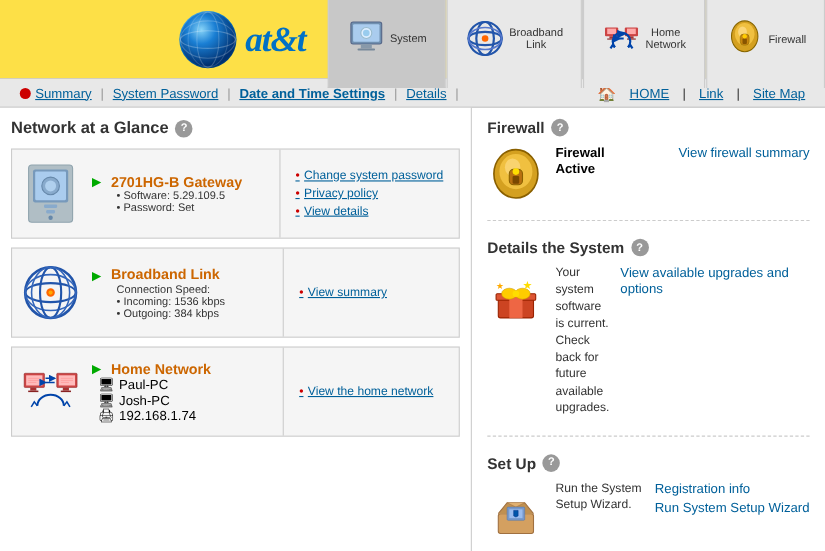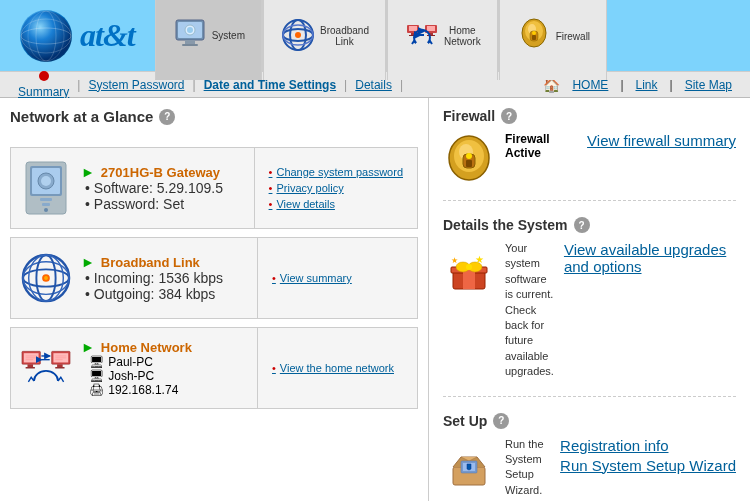--- a/index.html
+++ b/index.html
@@ -1,67 +1,67 @@
 <!DOCTYPE html>
 <html><head>
   <meta charset="utf-8">
   <style>
     * { margin: 0; padding: 0; box-sizing: border-box; }
     body { font-family: Arial, sans-serif; font-size: 12px; background: #fff; width: 750px; }
 
     
-    .header { display: flex; align-items: center; background: #7dd3fc; border-bottom: 1px solid #ccc; height: 72px; }
+    .header { display: flex; align-items: center; background: #fde047; border-bottom: 1px solid #ccc; height: 72px; justify-content: flex-end; }
     .nav-tab { display: flex; flex-direction: row; align-items: center; justify-content: center; padding: 24px 16px; border: 1px solid #ccc; border-bottom: none; cursor: pointer; background: #e8e8e8; min-width: 70px; gap: 4px; position: relative; }
     .nav-tab.active { background: #c8c8c8; border-bottom: 1px solid #c8c8c8; }
     .nav-tab-label { font-size: 10px; text-align: center; color: #333; }
     .nav-separator { width: 1px; background: #ccc; height: 72px; }
 
     
     .sub-nav { display: flex; align-items: center; background: #e8e8e8; border-bottom: 1px solid #bbb; padding: 0 10px; height: 26px; font-size: 12px; }
     .sub-nav-left { display: flex; align-items: center; gap: 0; }
     .sub-nav-item { padding: 0 8px; color: #00609a; text-decoration: underline; cursor: pointer; }
     .sub-nav-item.active { color: #00609a; font-weight: bold; }
     .sub-nav-divider { color: #999; }
-    .sub-nav-summary { display: flex; align-items: center; gap: 4px; flex-direction: column; }
+    .sub-nav-summary { display: flex; align-items: center; gap: 4px; }
     .summary-dot { width: 10px; height: 10px; background: #cc0000; border-radius: 50%; display: inline-block; }
     .sub-nav-right { margin-left: auto; display: flex; align-items: center; gap: 4px; color: #333; }
     .home-icon-small { font-size: 14px; }
 
     
     .main { display: flex; gap: 0; background: #fff; }
 
     
     .left-panel { width: 428px; padding: 10px; background: #fff; }
-    .section-title { font-size: 15px; font-weight: bold; color: #333; margin-bottom: 22px; display: flex; align-items: center; gap: 6px; }
+    .section-title { font-size: 15px; font-weight: bold; color: #333; margin-bottom: 10px; display: flex; align-items: center; gap: 6px; }
     .help-circle { width: 16px; height: 16px; border-radius: 50%; background: #999; color: white; font-size: 10px; display: flex; align-items: center; justify-content: center; cursor: pointer; }
 
     
     .glance-card { border: 1px solid #ccc; background: #f5f5f5; margin-bottom: 8px; display: flex; align-items: stretch; }
     .card-left { display: flex; align-items: center; padding: 10px; gap: 10px; flex: 1; }
     .card-icon { width: 50px; height: 60px; display: flex; align-items: center; justify-content: center; }
     .card-info { flex: 1; }
     .card-title { color: #cc6600; font-weight: bold; font-size: 13px; display: flex; align-items: center; gap: 6px; }
     .status-arrow { color: #00aa00; font-size: 14px; }
-    .card-detail { color: #333; font-size: 14px; padding-left: 4px; }
+    .card-detail { color: #333; font-size: 10px; padding-left: 4px; margin-left: 21px; }
     .card-links { border-left: 1px solid #ccc; padding: 10px 14px; display: flex; flex-direction: column; justify-content: center; gap: 4px; min-width: 160px; }
     .card-link { color: #00609a; text-decoration: underline; cursor: pointer; font-size: 11px; display: flex; align-items: center; gap: 2px; }
     .bullet { color: #cc0000; margin-right: 2px; }
 
     
     .right-panel { flex: 1; padding: 10px 14px; border-left: 1px solid #ccc; }
     .right-section { margin-bottom: 16px; padding-bottom: 16px; border-bottom: 1px dashed #ccc; }
     .right-section:last-child { border-bottom: none; }
     .right-title { font-size: 14px; font-weight: bold; color: #333; margin-bottom: 8px; display: flex; align-items: center; gap: 6px; }
     .right-content { display: flex; align-items: flex-start; gap: 10px; }
     .right-icon { width: 52px; height: 52px; display: flex; align-items: center; justify-content: center; flex-shrink: 0; }
     .right-text { flex: 1; }
     .right-status { font-weight: bold; font-size: 12px; }
     .right-desc { font-size: 11px; color: #333; line-height: 1.4; }
     .right-links { display: flex; flex-direction: column; gap: 3px; }
-    .right-link { color: #00609a; text-decoration: underline; cursor: pointer; font-size: 15px; }
+    .right-link { color: #00609a; cursor: pointer; font-size: 12px; }
 
     
     .att-logo-container { display: flex; align-items: center; gap: 8px; padding: 0 20px; }
     .att-sphere { width: 52px; height: 52px; border-radius: 50%; background: linear-gradient(145deg, #5bb8f5 0%, #0071c5 40%, #003d7a 80%); display: flex; align-items: center; justify-content: center; overflow: hidden; }
     .att-name { font-family: 'Times New Roman', serif; font-size: 32px; font-style: italic; font-weight: bold; color: #0071c5; letter-spacing: -1px; }
 
   </style>
 </head>
 <body>
 
@@ -251,20 +251,21 @@
             <ellipse cx="26" cy="26" rx="18" ry="24" fill="none" stroke="#3366bb" stroke-width="1.5"></ellipse>
             <circle cx="26" cy="26" r="4" fill="#ff6600"></circle>
             <circle cx="26" cy="26" r="2" fill="#ffaa00"></circle>
           </svg>
         </div>
         <div class="card-info">
           <div class="card-title">
             <span class="status-arrow">►</span>
             <span>Broadband Link</span>
           </div>
+          <div class="card-detail">Connection Speed:</div>
           <div class="card-detail">• Incoming: 1536  kbps</div>
           <div class="card-detail">• Outgoing: 384  kbps</div>
         </div>
       </div>
       <div class="card-links">
         <div class="card-link">
           <span class="bullet">•</span>
           <span>View summary</span>
         </div>
       </div>

